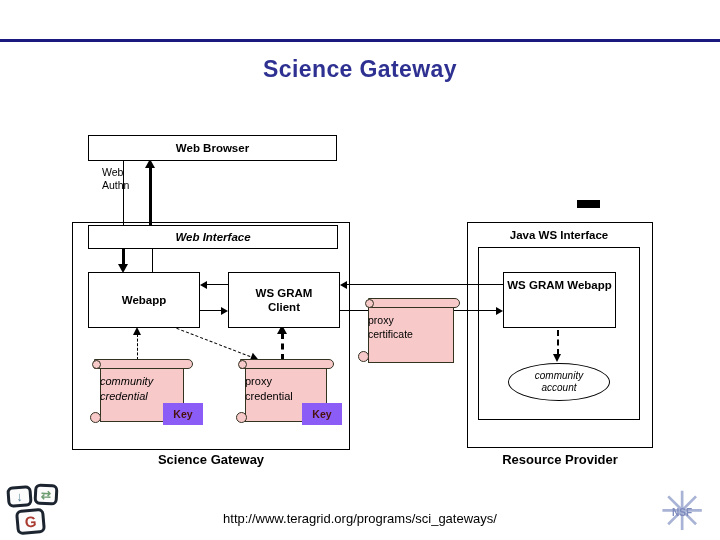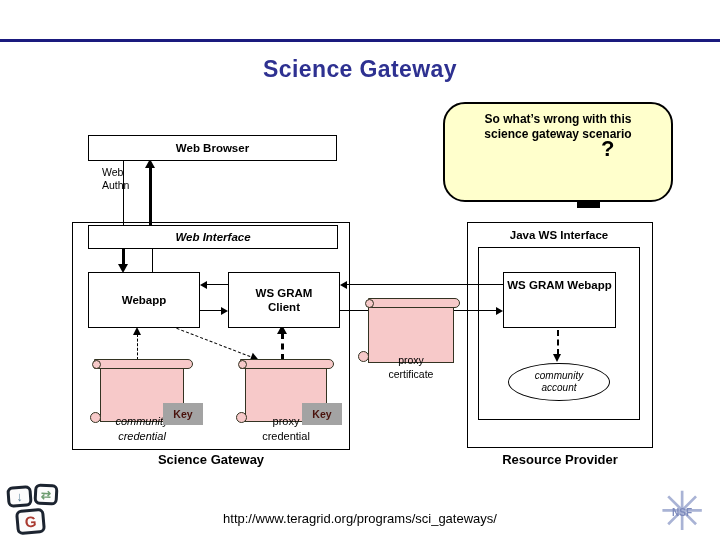--- a/index.html
+++ b/index.html
@@ -17,44 +17,39 @@
   .tri{position:absolute;width:0;height:0;z-index:2;}
   .tri-left{border-top:4.5px solid transparent;border-bottom:4.5px solid transparent;border-right:7.5px solid #000;}
   .tri-right{border-top:4.5px solid transparent;border-bottom:4.5px solid transparent;border-left:7.5px solid #000;}
   .tri-up{border-left:4.5px solid transparent;border-right:4.5px solid transparent;border-bottom:8px solid #000;}
   .tri-down{border-left:4.5px solid transparent;border-right:4.5px solid transparent;border-top:8px solid #000;}
   .tri-up.lg{border-left-width:5.5px;border-right-width:5.5px;border-bottom-width:9.5px;}
   .tri-down.lg{border-left-width:5.5px;border-right-width:5.5px;border-top-width:9.5px;}
   .scroll{position:absolute;box-sizing:border-box;background:#f7c9c9;border:1.2px solid #332;z-index:3;}
   .scroll-bar{border-radius:0 7px 7px 0;}
   .curl{border-radius:50%;}
-  .scroll-text{position:absolute;text-align:center;font-size:11px;line-height:15px;z-index:4;margin-top:40px;}
+  .scroll-text{position:absolute;font-size:11px;line-height:15px;z-index:4;}
   .italic{font-style:italic;}
-  .keybox{position:absolute;box-sizing:border-box;background:#a3a3a3;color:#49120c;font-weight:bold;
+  .keybox{position:absolute;box-sizing:border-box;background:#8b5cf6;color:#49120c;font-weight:bold;
           font-size:10.5px;display:flex;align-items:center;justify-content:center;z-index:5;}
   .bigcap{position:absolute;text-align:center;font-weight:bold;font-size:13px;z-index:2;}
   .gl-tile{position:absolute;box-sizing:border-box;background:#fcfcfc;border:3px solid #1c2430;border-radius:6px;
            display:flex;align-items:center;justify-content:center;font-weight:bold;}
 </style>
 </head>
 <body>
 
 <div id="stage">
 
   <div class="abs" style="left:0;top:39px;width:720px;height:3px;background:#1a1a7e;"></div>
 
   <div class="abs" style="left:0;top:56px;width:720px;text-align:center;font-size:23px;font-weight:bold;color:#2e3191;letter-spacing:.4px;">Science Gateway</div>
 
   <div class="abs" style="left:577px;top:200px;width:23px;height:8px;background:#000;z-index:0;"></div>
 
-  <div class="abs" style="left:443px;top:102px;width:230px;height:100px;box-sizing:border-box;background:#ffffcc;border:2.5px solid #000;border-radius:22px;z-index:6;">
-    <div style="margin-top:8px;text-align:center;font-weight:bold;font-size:12px;line-height:15px;">So what’s wrong with this</div>
-    <div style="text-align:center;font-weight:bold;font-size:12px;line-height:15px;">science gateway scenario</div>
-    <div style="position:absolute;left:156px;top:32px;font-size:22px;font-weight:bold;">?</div>
-  </div>
 
   <div class="box" style="left:88px;top:135px;width:249px;height:26px;">
     <span>Web Browser</span>
   </div>
 
   <div class="abs" style="left:82px;top:166px;width:42px;text-align:left;font-size:10.5px;line-height:13px;margin-left:20px;">
     <div>Web</div>
     <div>Authn</div>
   </div>
 

